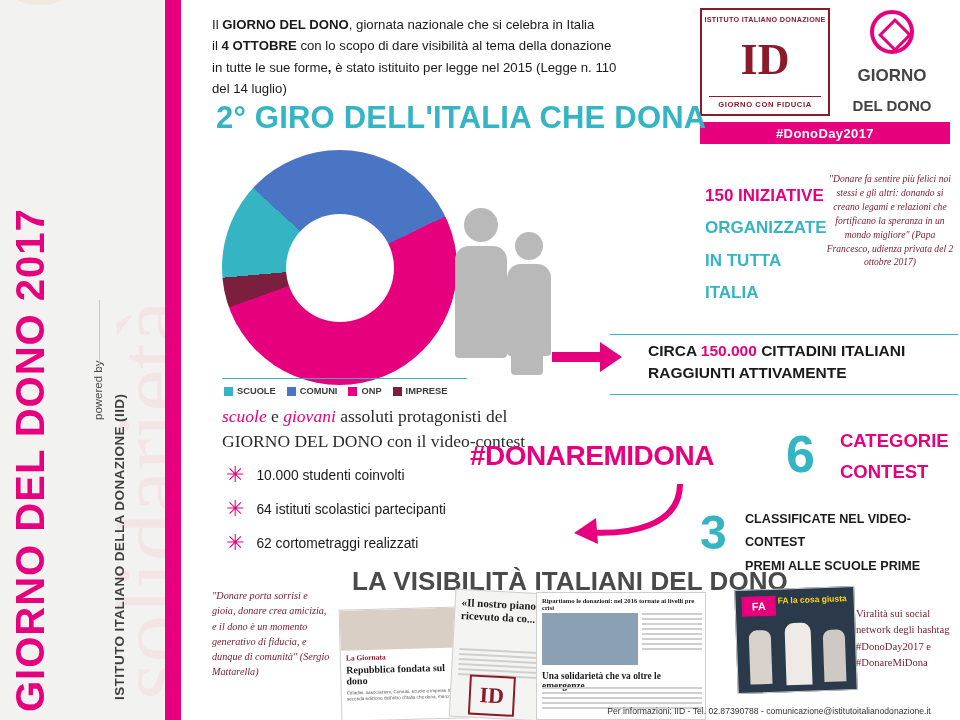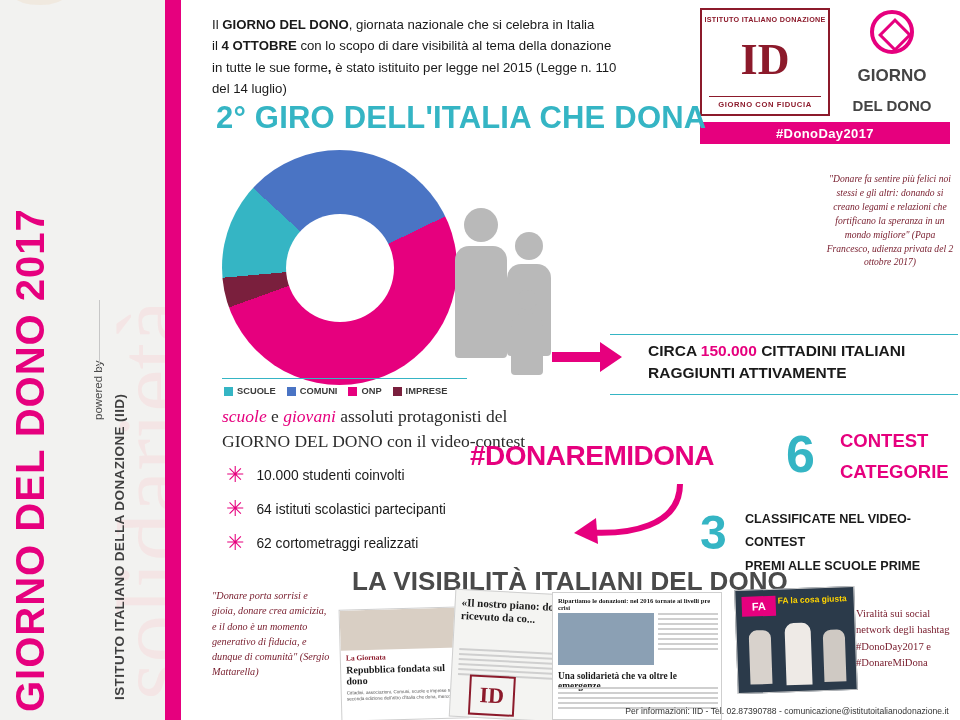--- a/index.html
+++ b/index.html
@@ -190,32 +190,32 @@
     font-family: "Liberation Serif", serif; font-style: italic;
     font-size: 10.2px; line-height: 1.5; color: #7a2030;
   }
 
   
   .clip { position: absolute; background: #fff; border: 1px solid #cfcfcf; overflow: hidden; }
   .txtline { height: 2px; background: #cfcfcf; margin-bottom: 3px; }
 
   .clip1 { left: 340px; top: 608px; width: 128px; height: 112px; transform: rotate(-1.5deg); }
   .clip2 { left: 452px; top: 592px; width: 132px; height: 128px; transform: rotate(3deg); background:#f4f4f2;}
-  .clip3 { left: 552px; top: 592px; width: 170px; height: 128px; }
+  .clip3 { left: 536px; top: 592px; width: 170px; height: 128px; }
   .clip4 { left: 736px; top: 588px; width: 120px; height: 104px; transform: rotate(-2deg); background:#2b3a4a;}
 
   .viralita {
     position: absolute; left: 856px; top: 606px; width: 108px;
     font-family: "Liberation Serif", serif; font-size: 10.6px; color: #7a2030;
     text-align: left; line-height: 1.55;
   }
 
   
   .footer {
-    position: absolute; left: 570px; top: 706px; width: 390px;
+    position: absolute; left: 552px; top: 706px; width: 390px;
     font-size: 8.6px; color: #333; text-align: center; padding-left: 44px;
   }
 </style>
 </head>
 <body>
 
 <div class="page">
 
   <div class="left-band">
     <div class="ghost">Giorno del dono</div>
@@ -285,20 +285,25 @@
     <div class="person" style="left:56px; top:130px;">
       <div class="head" style="width:20px;height:20px;margin:0 auto;"></div>
       <div class="body" style="width:32px;height:62px;margin-top:3px;"></div>
     </div>
   </div>
 
   <div class="stats-holder">
     
   </div>
 
+  <div class="iniz">
+    <div>150 INIZIATIVE</div>
+    <div class="t">ORGANIZZATE</div>
+    <div class="t">IN TUTTA ITALIA</div>
+  </div>
 
   <div class="quote-papa">"Donare fa sentire più felici noi stessi e gli altri: donando si creano legami e relazioni che fortificano la speranza in un mondo migliore" (Papa Francesco, udienza privata del 2 ottobre 2017)</div>
 
   <div class="arrow-pink">
     <svg width="72" height="34" viewBox="0 0 72 34">
       <path d="M0 12 H48 V2 L70 17 L48 32 V22 H0 Z" fill="#e6007e"></path>
     </svg>
   </div>
   <div class="circa-rule-top"></div>
   <div class="circa-rule-bot"></div>
@@ -329,22 +334,22 @@
   <div class="hash-big">#DONAREMIDONA</div>
   <div class="curve-arrow">
     <svg width="130" height="70" viewBox="0 0 130 70">
       <path d="M120 6 C120 48 70 58 22 54" stroke="#e6007e" stroke-width="6" fill="none"></path>
       <path d="M36 40 L14 55 L38 66 Z" fill="#e6007e"></path>
     </svg>
   </div>
 
   <div class="six">6</div>
   <div class="six-txt">
+    <div>CATEGORIE</div>
     <div>CONTEST</div>
-    <div>CATEGORIE</div>
   </div>
   <div class="three">3</div>
   <div class="three-txt">
     <div>CLASSIFICATE NEL VIDEO-CONTEST</div>
     <div>PREMI ALLE SCUOLE PRIME</div>
   </div>
 
   <div class="visib">LA VISIBILITÀ ITALIANI DEL DONO</div>
 
   <div class="quote-matt">"Donare porta sorrisi e gioia, donare crea amicizia, e il dono è un momento generativo di fiducia, e dunque di comunità" (Sergio Mattarella)</div>

